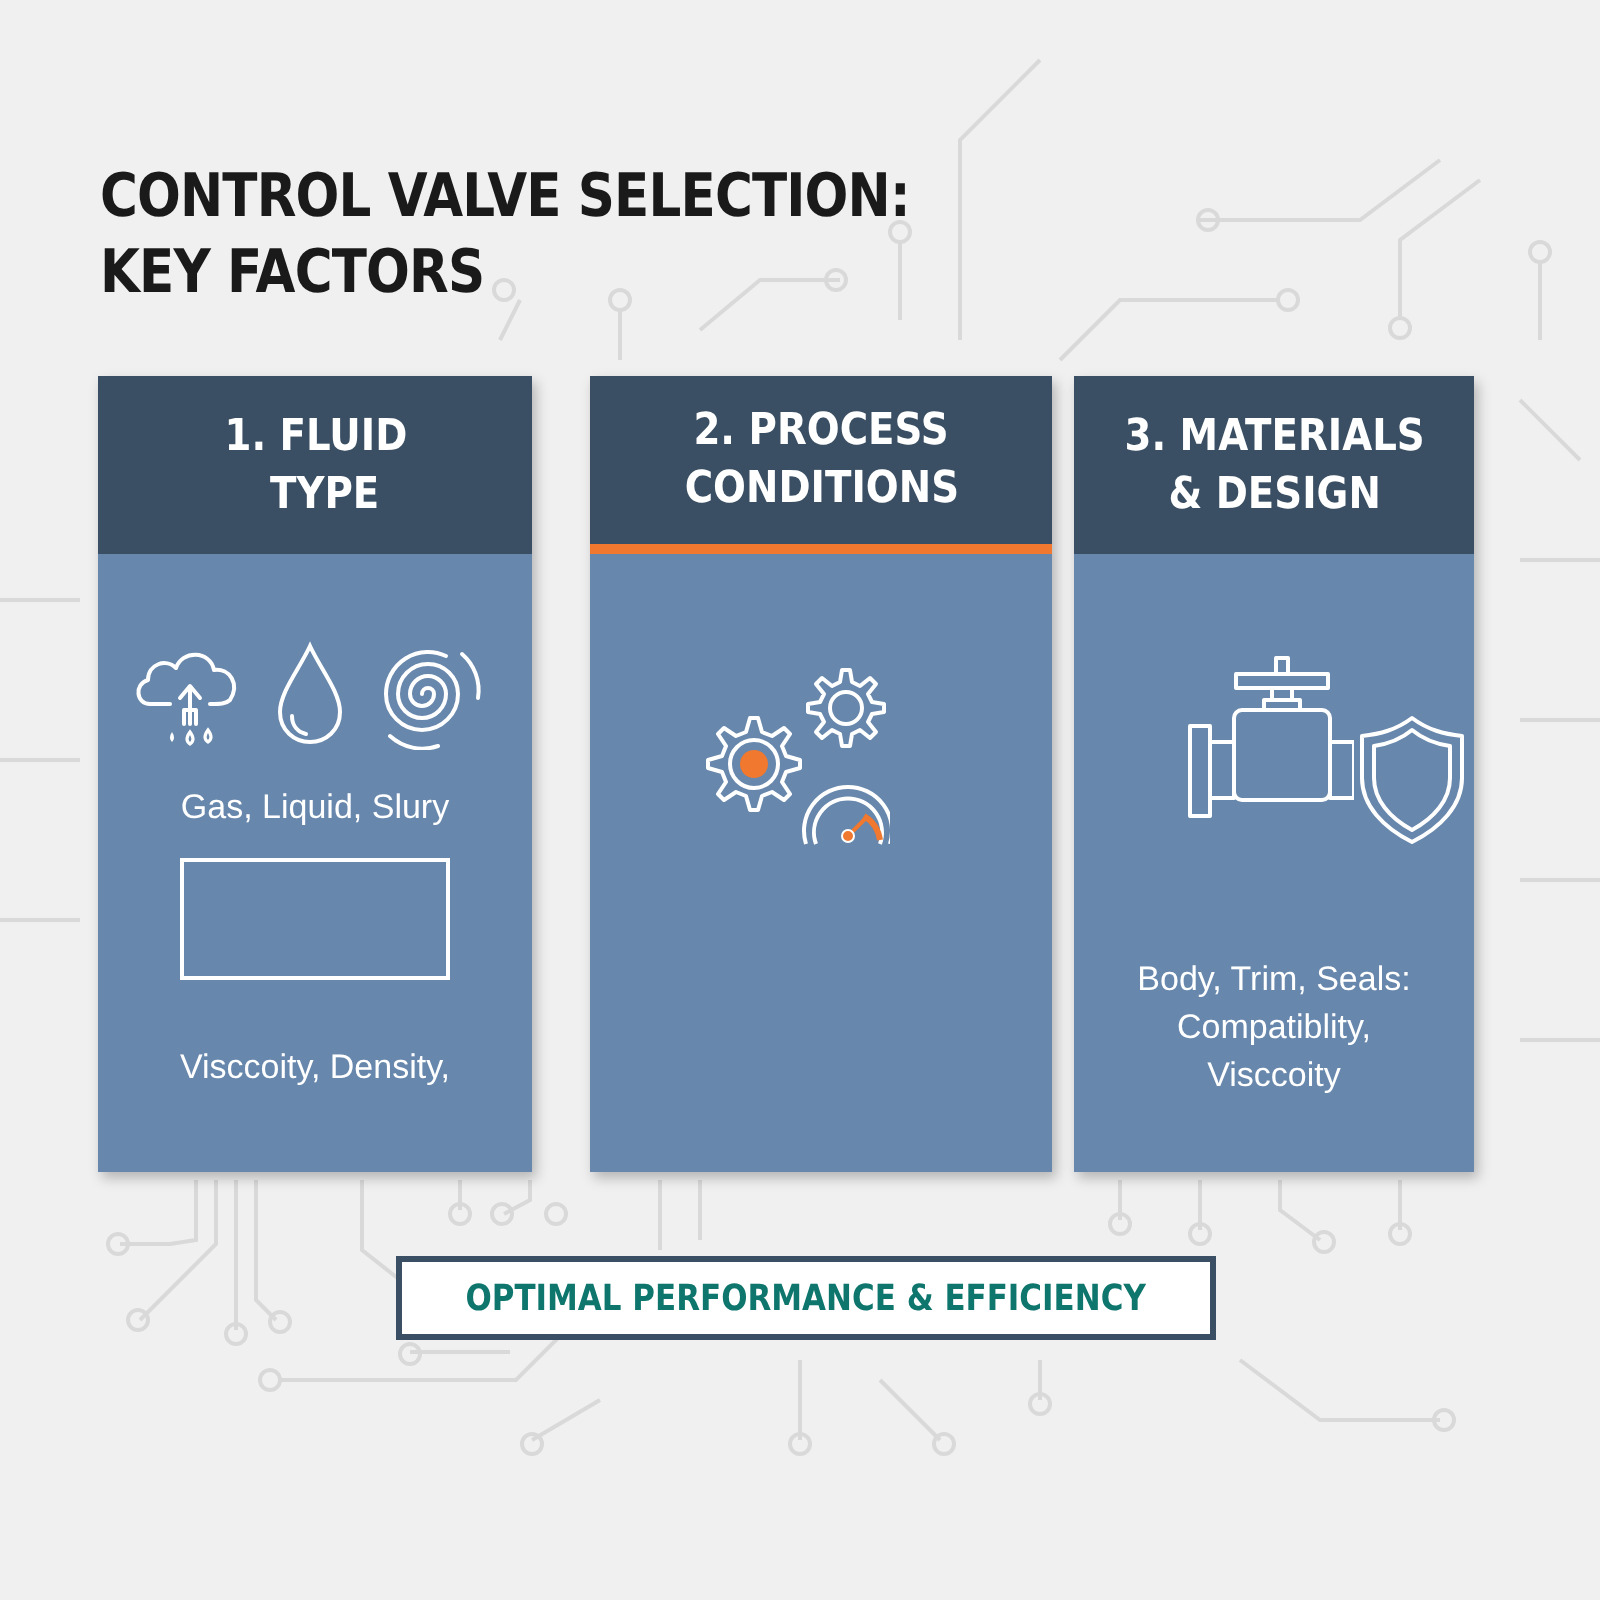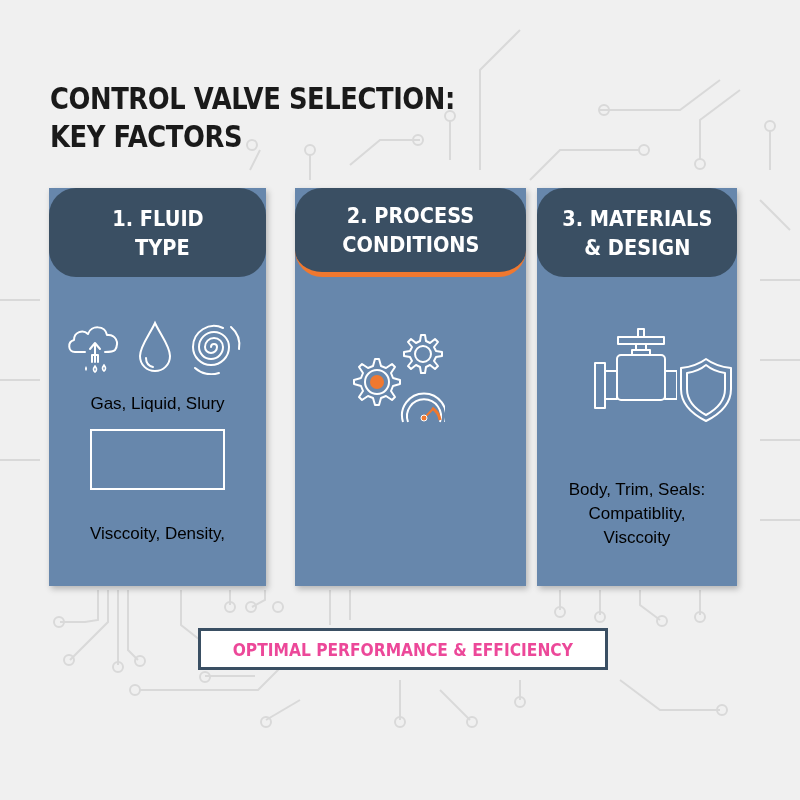--- a/index.html
+++ b/index.html
@@ -18,39 +18,39 @@
   .title div { white-space: nowrap; }
   .card {
     position: absolute; top: 188px; height: 398px;
     background: #6787ac;
     box-shadow: 2px 3px 6px rgba(0,0,0,0.25);
   }
   .card-header {
     height: 89px; background: #3a4f63;
     display: flex; flex-direction: column; justify-content: center; align-items: center;
     color: #ffffff; font-family: "DejaVu Sans", sans-serif; font-weight: bold;
-    font-size: 22px; line-height: 29px; text-align: center; border-radius: 27px;
+    font-size: 22px; line-height: 29px; text-align: center;
   }
   .card-header span { display: block; transform: scaleX(0.88); white-space: nowrap; }
   .card-header.accent { border-bottom: 5px solid #f0782f; height: 84px; }
   .card-text {
     position: absolute; left: 0; right: 0; text-align: center;
-    color: #000000; font-size: 17px; line-height: 24px;
+    color: #ffffff; font-size: 17px; line-height: 24px;
   }
   .card-text span { display: block; }
   .icon-svg { position: absolute; }
   .empty-box {
     position: absolute; left: 41px; top: 241px; width: 135px; height: 61px;
     border: 2px solid #ffffff; box-sizing: border-box;
   }
   .footer-box {
     position: absolute; left: 198px; top: 628px; width: 410px; height: 42px;
     background: #ffffff; border: 3px solid #3a4f63; box-sizing: border-box;
     display: flex; align-items: center; justify-content: center;
-    font-family: "DejaVu Sans", sans-serif; font-weight: bold; font-size: 18px; color: #ec4899;
+    font-family: "DejaVu Sans", sans-serif; font-weight: bold; font-size: 18px; color: #0f766e;
   }
   .footer-box span { display: block; transform: scaleX(0.86); white-space: nowrap; }
 </style>
 </head>
 <body>
 
 <svg class="bg-circuit" viewBox="0 0 800 800">
   <g fill="none" stroke="#d9d9d9" stroke-width="2">
     <path d="M0 300 H40"></path>
       <path d="M0 380 H40"></path>

